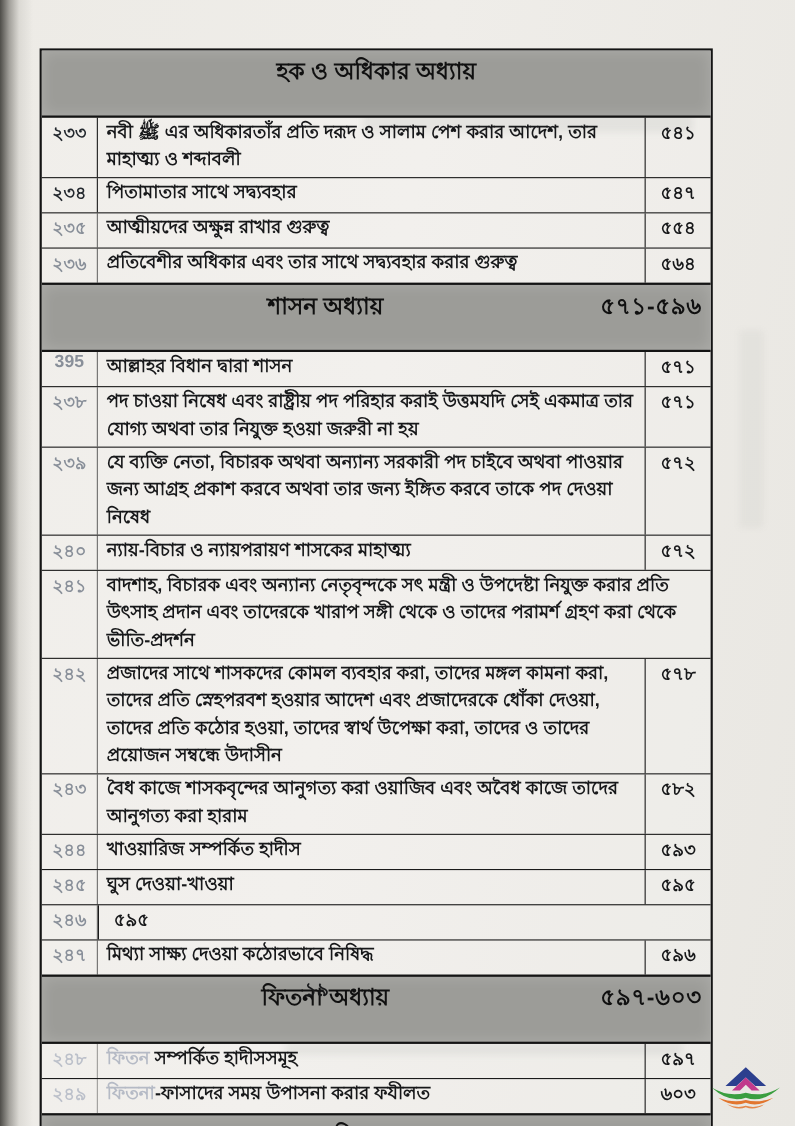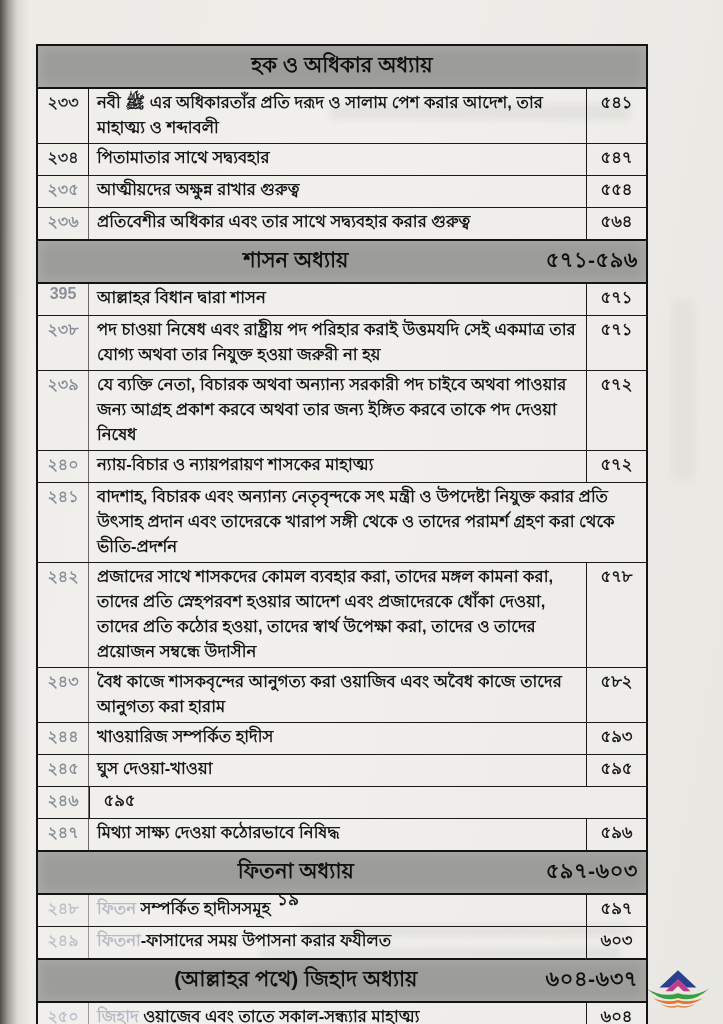--- a/index.html
+++ b/index.html
@@ -27,21 +27,21 @@
   .bleed.b3 { left:260px; top:948px; width:360px; height:11px; }
   .bleed.b4 { left:672px; top:300px; width:22px; height:180px; opacity:.5; }
 
   .toc {
     position:absolute; left:36px; top:44px; width:608px;
     border:2.2px solid #141414; background:rgba(255,255,255,.18);
   }
   .section-row {
     display:flex; align-items:center;
     background:#9c9c98;
-    padding:3px 8px 3px 8px;
+    padding:3px 8px 21px 8px;
     border-bottom:2px solid #141414;
     box-shadow:inset 0 0 14px rgba(255,255,255,.18);
   }
   .section-row:not(:first-child){ border-top:2px solid #141414; }
   .section-title { flex:1; text-align:center; font-weight:700; font-size:21px; color:#101010; }
   .section-range { font-weight:700; font-size:21px; color:#101010; letter-spacing:.5px; }
 
   .row { display:flex; align-items:stretch; }
   .row + .row { border-top:1.7px solid #1a1a1a; }
   .cell-no {

